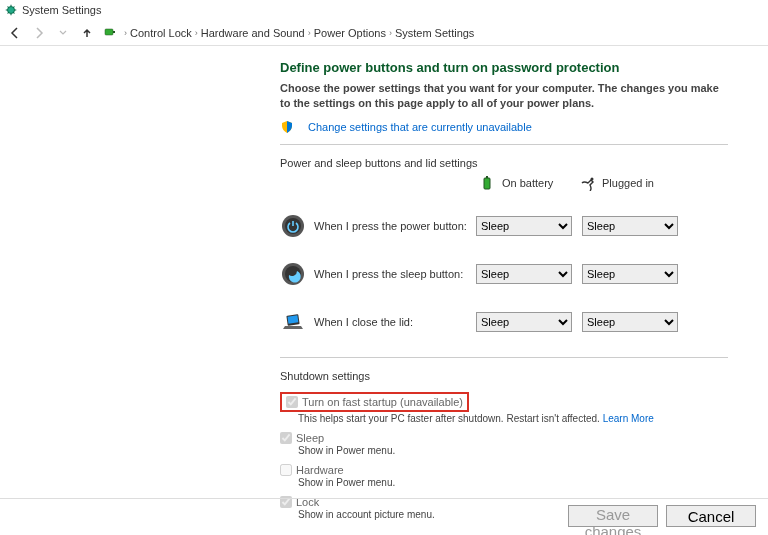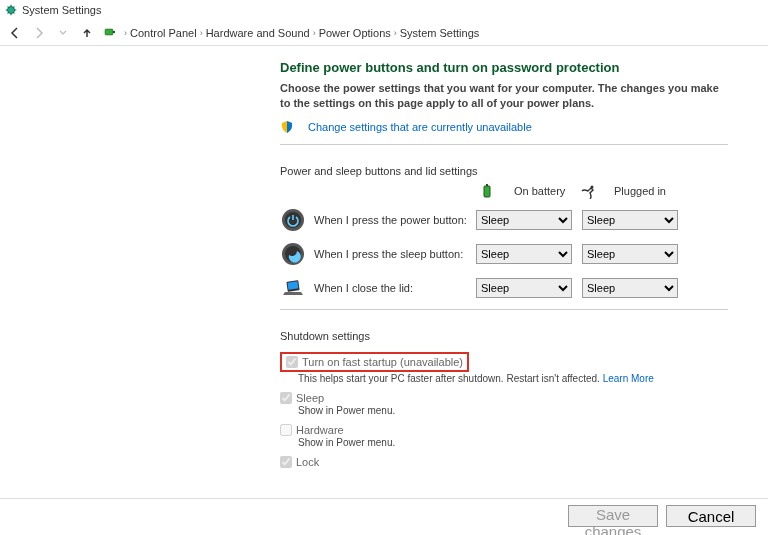--- a/index.html
+++ b/index.html
@@ -17,29 +17,29 @@
     .breadcrumb .sep { color: #777; font-size: 9px; }
     .bc-icon { width: 16px; height: 16px; }
     
     .content { padding: 14px 40px 0 280px; }
     .heading { color: #0a5a2a; font-size: 13px; font-weight: 700; margin-bottom: 6px; }
     .subtext { font-size: 11px; color: #444; margin-bottom: 8px; line-height: 1.4; font-weight: bold; }
     .link-line { display: flex; align-items: center; gap: 14px; margin-bottom: 10px; }
     .link-line a { color: #0066cc; text-decoration: none; cursor: pointer; }
     .shield { width: 14px; height: 14px; }
     
-    .fieldset { border: none; border-top: 1px solid #ccc; margin: 8px 0 6px; padding: 20px 0 0; }
+    .fieldset { border: none; border-top: 1px solid #ccc; margin: 8px 0 6px; padding: 12px 0 0; }
     .fieldset-label { font-size: 11px; display: inline-block; background: #fff; padding: 0 6px 0 0; margin-top: -17px; margin-bottom: 6px; }
     
     .header-row { display: flex; align-items: center; margin-bottom: 6px; }
     .header-spacer { width: 200px; }
-    .header-col { width: 100px; display: flex; align-items: center; gap: 18px; font-size: 11px; }
+    .header-col { width: 100px; display: flex; align-items: center; gap: 6px; font-size: 11px; }
     .header-col .bat-icon, .header-col .plug-icon { width: 16px; height: 16px; }
     
-    .option-row { display: flex; align-items: center; margin: 8px 0; }
+    .option-row { display: flex; align-items: center; margin: 22px 0; }
     .option-row .row-icon { width: 26px; height: 26px; margin-right: 8px; }
     .option-row .row-label { width: 162px; font-size: 11px; }
     .option-row select { width: 96px; height: 20px; font-size: 11px; margin-right: 10px; border: 1px solid #999; background: #eee; }
     
     .shutdown-item { margin: 4px 0 8px 0; }
     .shutdown-item .cb-row { display: flex; align-items: center; gap: 4px; }
     .shutdown-item input[type=checkbox] { width: 12px; height: 12px; }
     .shutdown-item .cb-label { font-size: 11px; }
     .shutdown-item .sub { font-size: 10px; color: #444; margin-left: 18px; margin-top: 1px; }
     .shutdown-item .sub a { color: #0066cc; text-decoration: none; }
@@ -86,21 +86,21 @@
       </svg>
   </span>
   <span class="bc-icon">
     <svg viewBox="0 0 16 16">
         <rect x="3" y="4" width="8" height="6" rx="1" fill="#3a3" stroke="#252" stroke-width="0.5"></rect>
         <rect x="11" y="6" width="2" height="2" fill="#252"></rect>
       </svg>
   </span>
   <div class="breadcrumb">
     <span class="sep">›</span>
-    <a>Control Panel</a>
+    <a>Control Lock</a>
     <span class="sep">›</span>
     <a>Hardware and Sound</a>
     <span class="sep">›</span>
     <a>Power Options</a>
     <span class="sep">›</span>
     <a>System Settings</a>
   </div>
 </div>
 
 <div class="content">
@@ -211,20 +211,21 @@
         <span class="cb-label disabled-text">Hardware</span>
       </div>
       <div class="sub">Show in Power menu.</div>
     </div>
 
     <div class="shutdown-item">
       <div class="cb-row">
         <input type="checkbox" checked="" disabled="" class="disabled-check" style="">
         <span class="cb-label disabled-text">Lock</span>
       </div>
+      <div class="sub">Show in account picture menu.</div>
     </div>
   </div>
 </div>
 
 <div class="footer">
   <button disabled="">Save changes</button>
   <button>Cancel</button>
 </div>
 
 </body></html>

